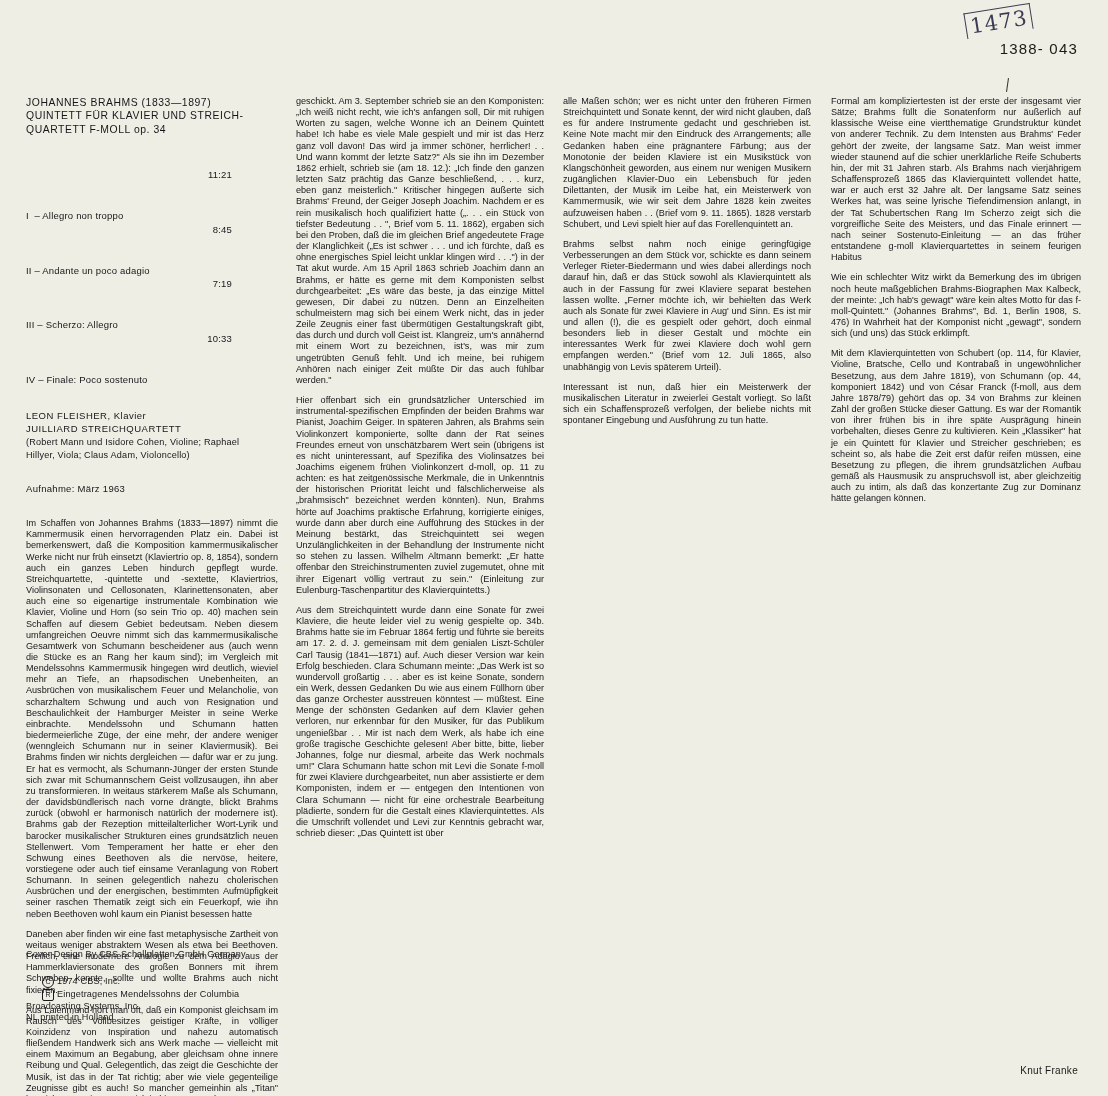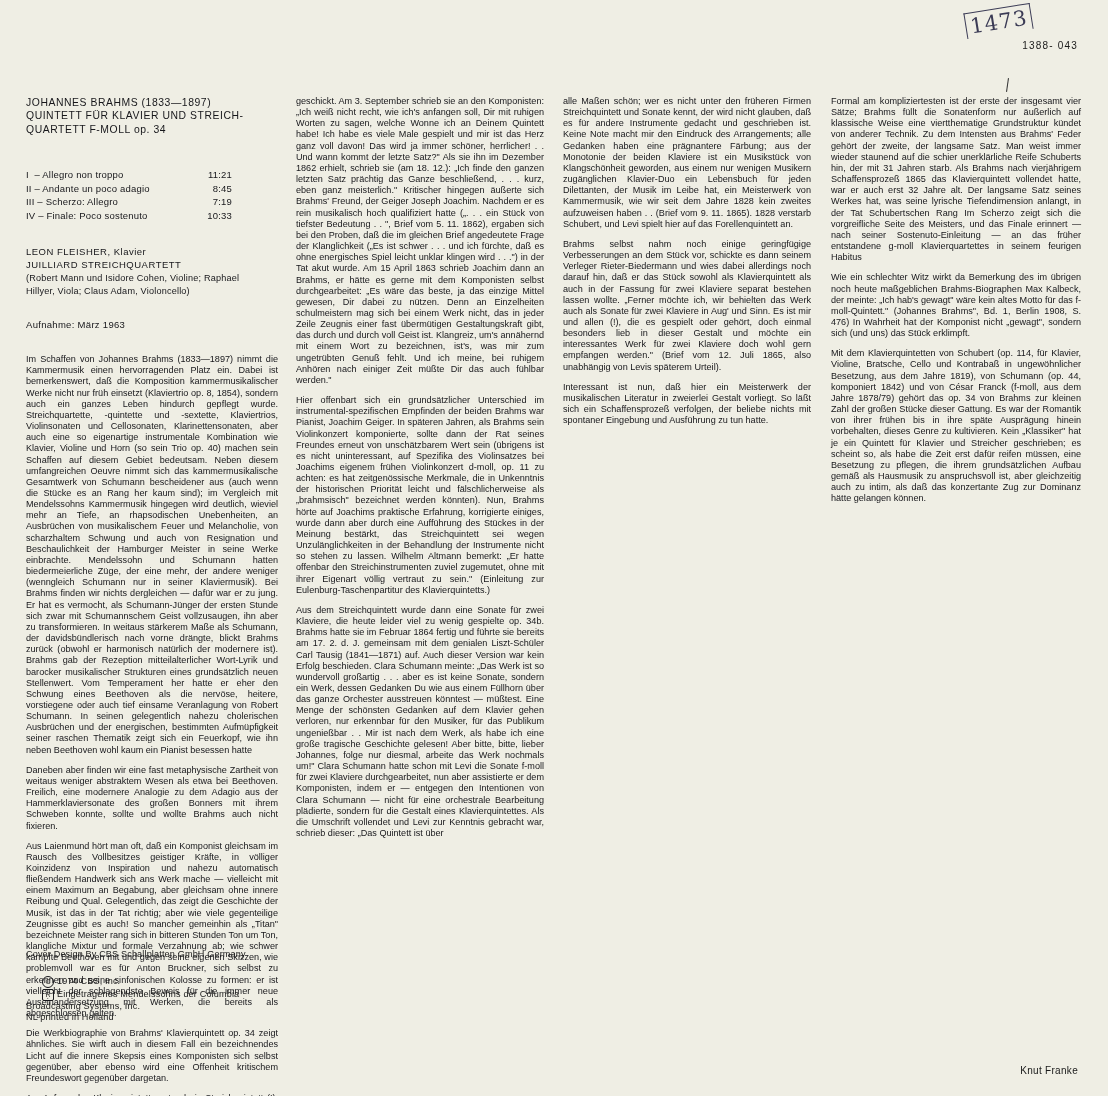--- a/index.html
+++ b/index.html
@@ -35,21 +35,21 @@
   .catalog-handwritten .box {
     border: 1.5px solid #3b3b55;
     border-bottom: none;
     padding: 1px 4px 0 4px;
     display: inline-block;
   }
   .catalog-number {
     position: absolute;
     top: 40px;
     right: 30px;
-    font-size: 10px;
+    font-size: 15px;
     letter-spacing: 1.2px;
     color: #1a1a1a;
     text-align: right;
   }
   .tick {
     position: absolute;
     top: 78px;
     right: 100px;
     width: 1px;
     height: 14px;
@@ -88,21 +88,21 @@
     margin-bottom: 22px;
     font-size: 9.5px;
     line-height: 13.6px;
     letter-spacing: 0.2px;
   }
   .track-row {
     display: flex;
     justify-content: space-between;
     width: 206px;
   }
-  .track-title { white-space: pre; }
+  .track-title { white-space: pre; margin-top: 41px; }
   .track-time { font-variant-numeric: tabular-nums; }
 
   .performers {
     font-size: 9.5px;
     line-height: 13.6px;
     letter-spacing: 0.2px;
     margin-bottom: 20px;
   }
   .performers .spaced { letter-spacing: 0.5px; }
   .performers .small { font-size: 9.1px; }

